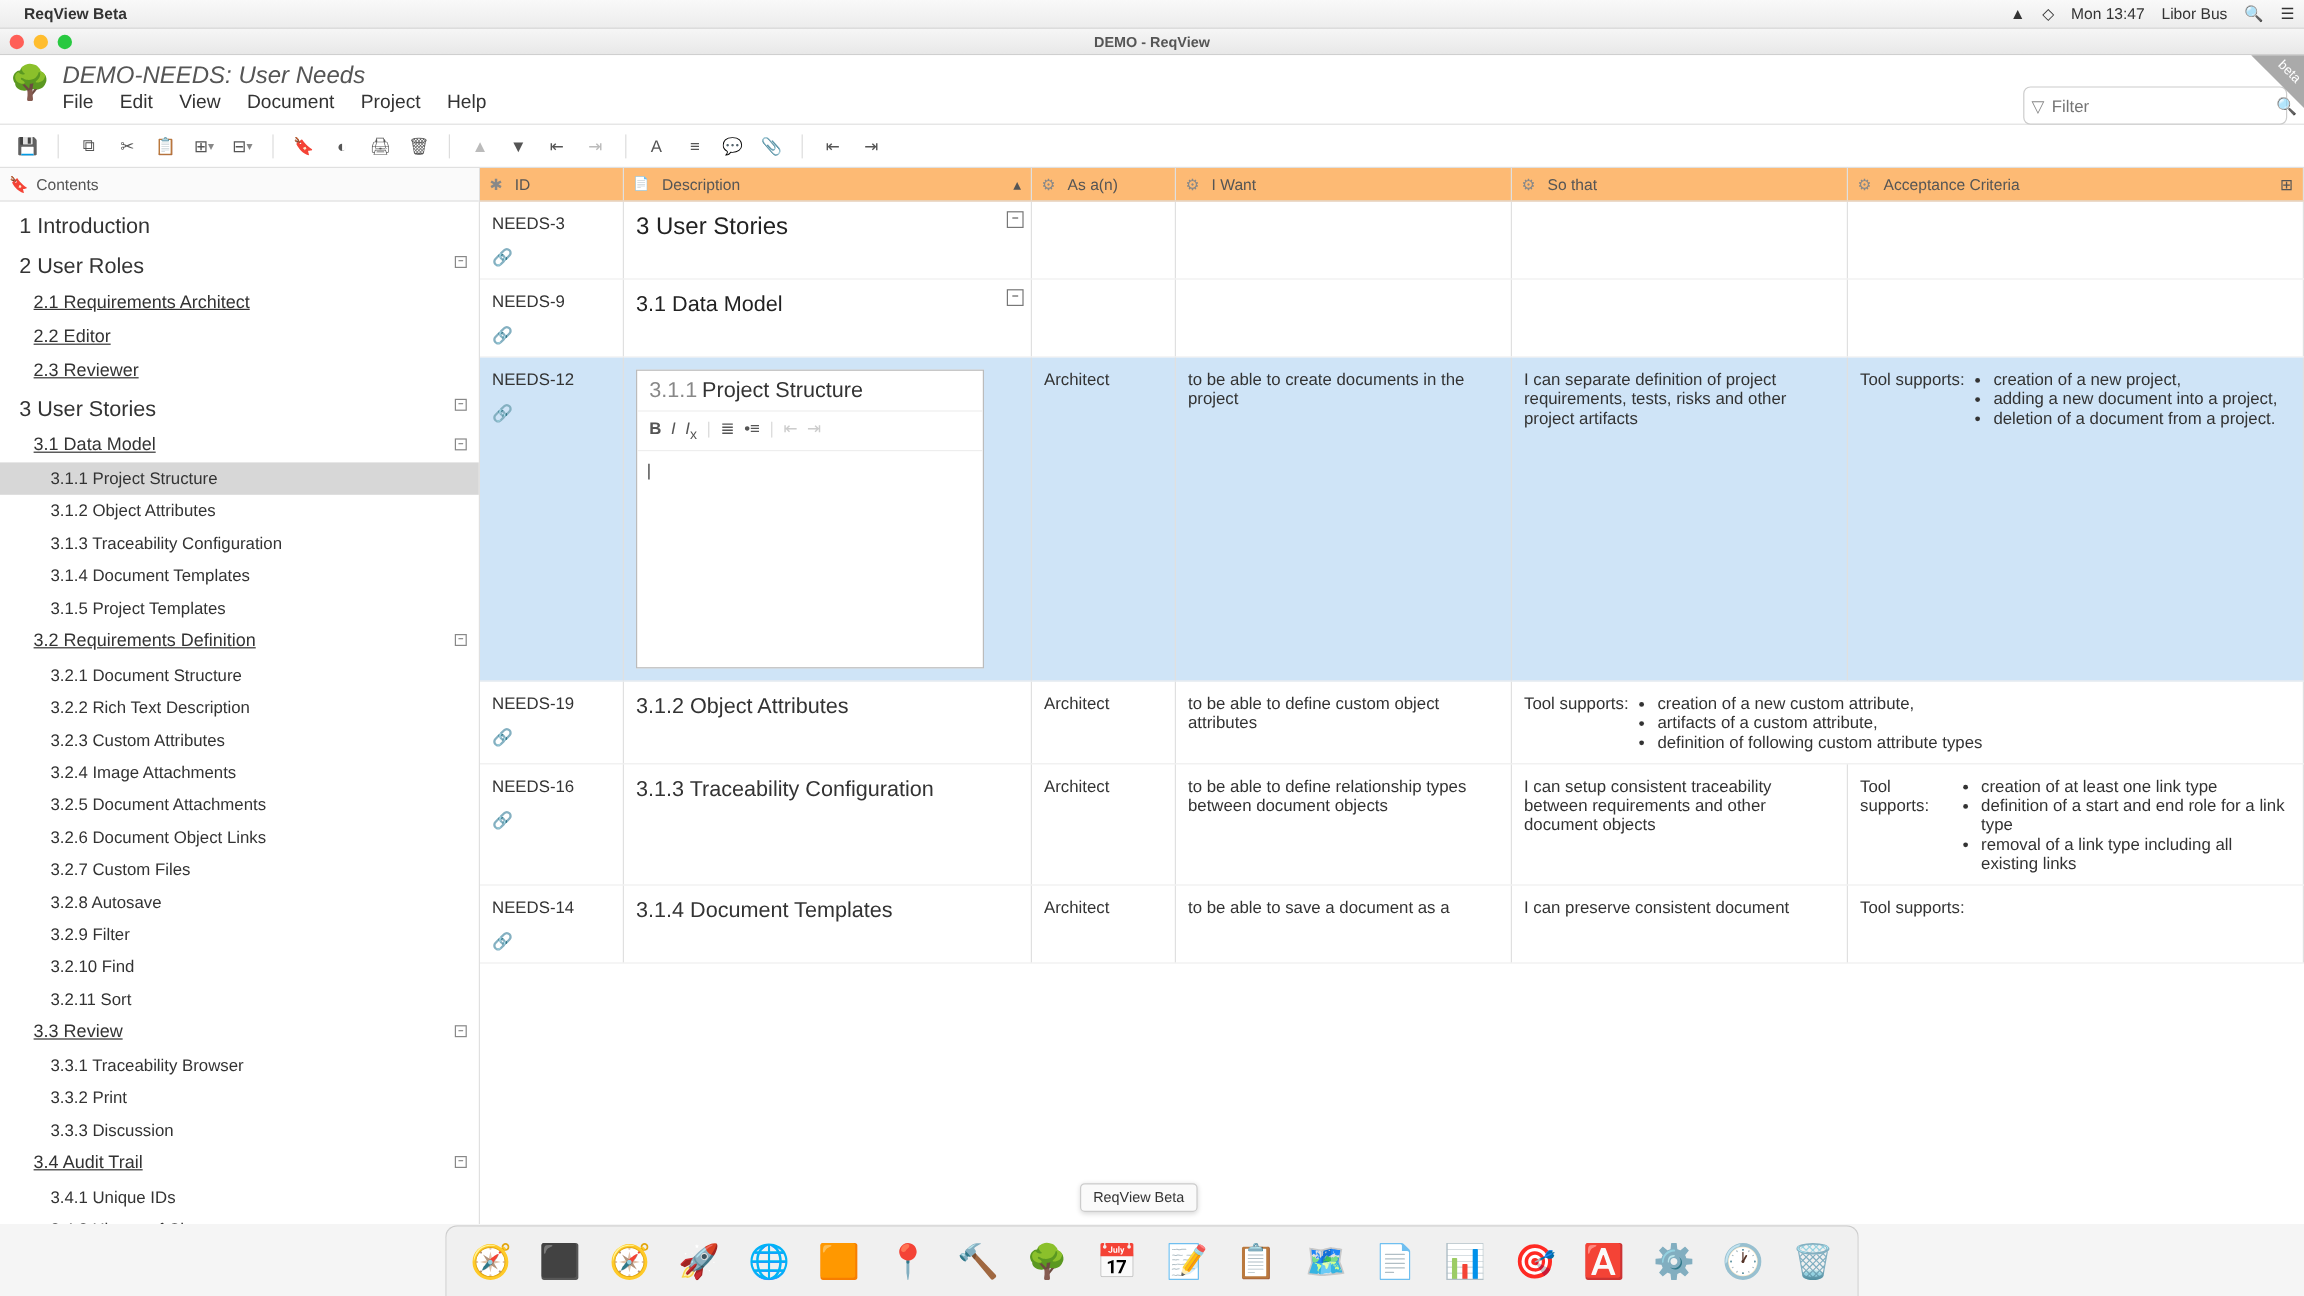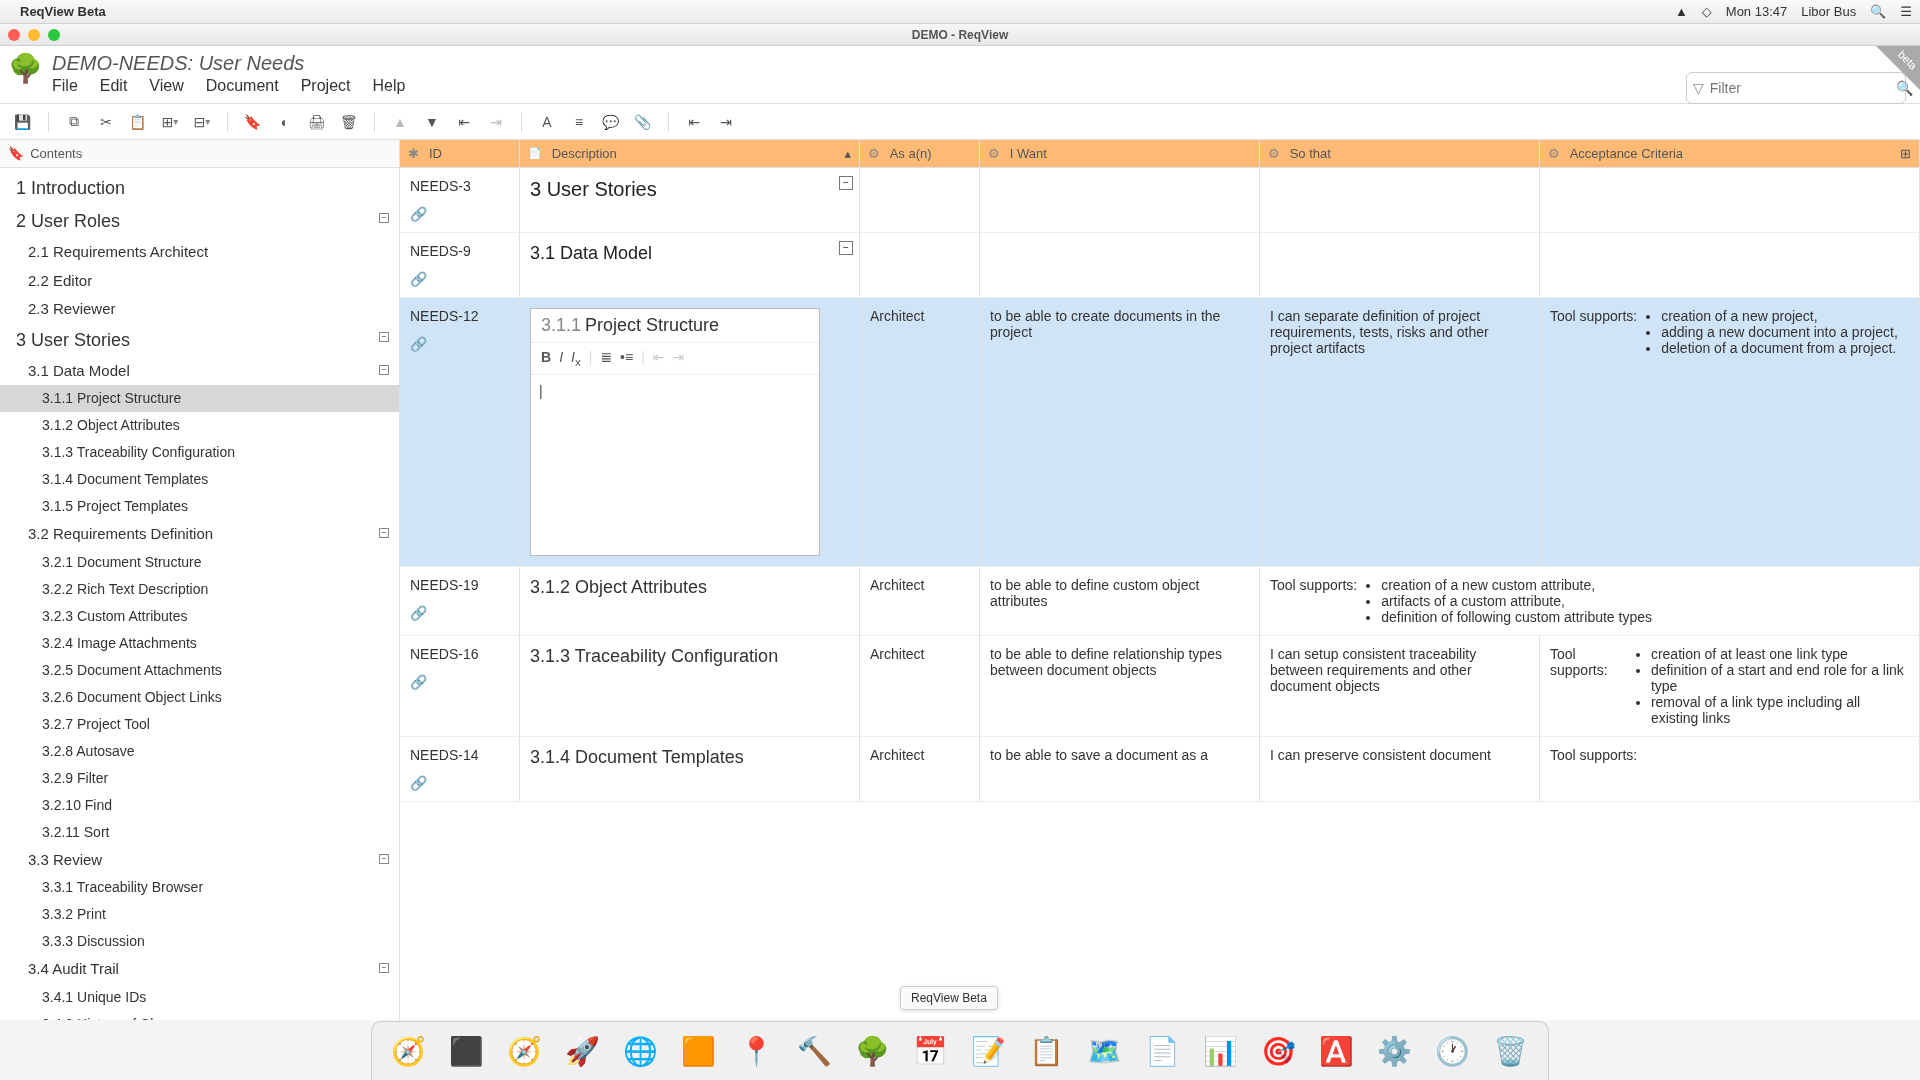--- a/index.html
+++ b/index.html
@@ -25,21 +25,21 @@
 .toolbar .sep { width:1px; height:20px; background:#ddd; margin:0 6px; }
 .tbtn { width:26px; height:26px; display:flex; align-items:center; justify-content:center; color:#555; border-radius:4px; }
 .main { display:flex; height: calc(1080px - 24px - 22px - 60px - 36px - 58px); background:#fff; }
 .sidebar { width:400px; border-right:1px solid #e0e0e0; display:flex; flex-direction:column; }
 .side-head { height:28px; border-bottom:1px solid #e0e0e0; display:flex; align-items:center; padding:0 8px; font-size:13px; color:#555; background:#fafafa;}
 .side-head .ico { margin-right:6px; }
 .tree { flex:1; overflow-y:auto; padding:4px 0; font-size:15px; }
 .tree-item { padding:3px 10px 3px; cursor:default; display:flex; align-items:center; position:relative; line-height:1.5; }
 .tree-item .exp { position:absolute; right:10px; top:8px; width:10px; height:10px; border:1px solid #888; font-size:8px; line-height:8px; text-align:center; background:#fff;}
 .tree-item.lvl1 { font-size:18px; padding-left:16px;}
-.tree-item.lvl2 { padding-left:28px; font-size:15px;}
+.tree-item.lvl2 { padding-left:28px; font-size:15px;text-decoration:underline;}
 .tree-item.lvl3 { padding-left:42px; font-size:14px;}
 .tree-item.sel { background:#d7d7d7; }
 .grid { flex:1; display:flex; flex-direction:column; overflow:hidden; }
 .grid-head { height:28px; background:#fdba74; border-bottom:1px solid #e0e0e0; display:flex; font-size:13px; color:#555; }
 .col { border-right:1px solid #e0e0e0; padding:0 8px; display:flex; align-items:center; gap:6px;}
 .c-id{width:120px;} .c-desc{width:340px; position:relative;} .c-as{width:120px;} .c-want{width:280px;} .c-so{width:280px;} .c-acc{flex:1;}
 .grid-body { flex:1; overflow-y:auto; }
 .row { display:flex; border-bottom:1px solid #eee; font-size:14px; }
 .row .col { padding:10px 10px; align-items:flex-start; }
 .row.section .c-desc { font-size:20px; color:#222; }
@@ -161,21 +161,21 @@
         <div class="tree-item lvl3">3.1.3 Traceability Configuration</div>
         <div class="tree-item lvl3">3.1.4 Document Templates</div>
         <div class="tree-item lvl3">3.1.5 Project Templates</div>
         <div class="tree-item lvl2">3.2 Requirements Definition<span class="exp">−</span></div>
         <div class="tree-item lvl3">3.2.1 Document Structure</div>
         <div class="tree-item lvl3">3.2.2 Rich Text Description</div>
         <div class="tree-item lvl3">3.2.3 Custom Attributes</div>
         <div class="tree-item lvl3">3.2.4 Image Attachments</div>
         <div class="tree-item lvl3">3.2.5 Document Attachments</div>
         <div class="tree-item lvl3">3.2.6 Document Object Links</div>
-        <div class="tree-item lvl3">3.2.7 Project Tool</div>
+        <div class="tree-item lvl3">3.2.7 Custom Files</div>
         <div class="tree-item lvl3">3.2.8 Autosave</div>
         <div class="tree-item lvl3">3.2.9 Filter</div>
         <div class="tree-item lvl3">3.2.10 Find</div>
         <div class="tree-item lvl3">3.2.11 Sort</div>
         <div class="tree-item lvl2">3.3 Review<span class="exp">−</span></div>
         <div class="tree-item lvl3">3.3.1 Traceability Browser</div>
         <div class="tree-item lvl3">3.3.2 Print</div>
         <div class="tree-item lvl3">3.3.3 Discussion</div>
         <div class="tree-item lvl2">3.4 Audit Trail<span class="exp">−</span></div>
         <div class="tree-item lvl3">3.4.1 Unique IDs</div>

